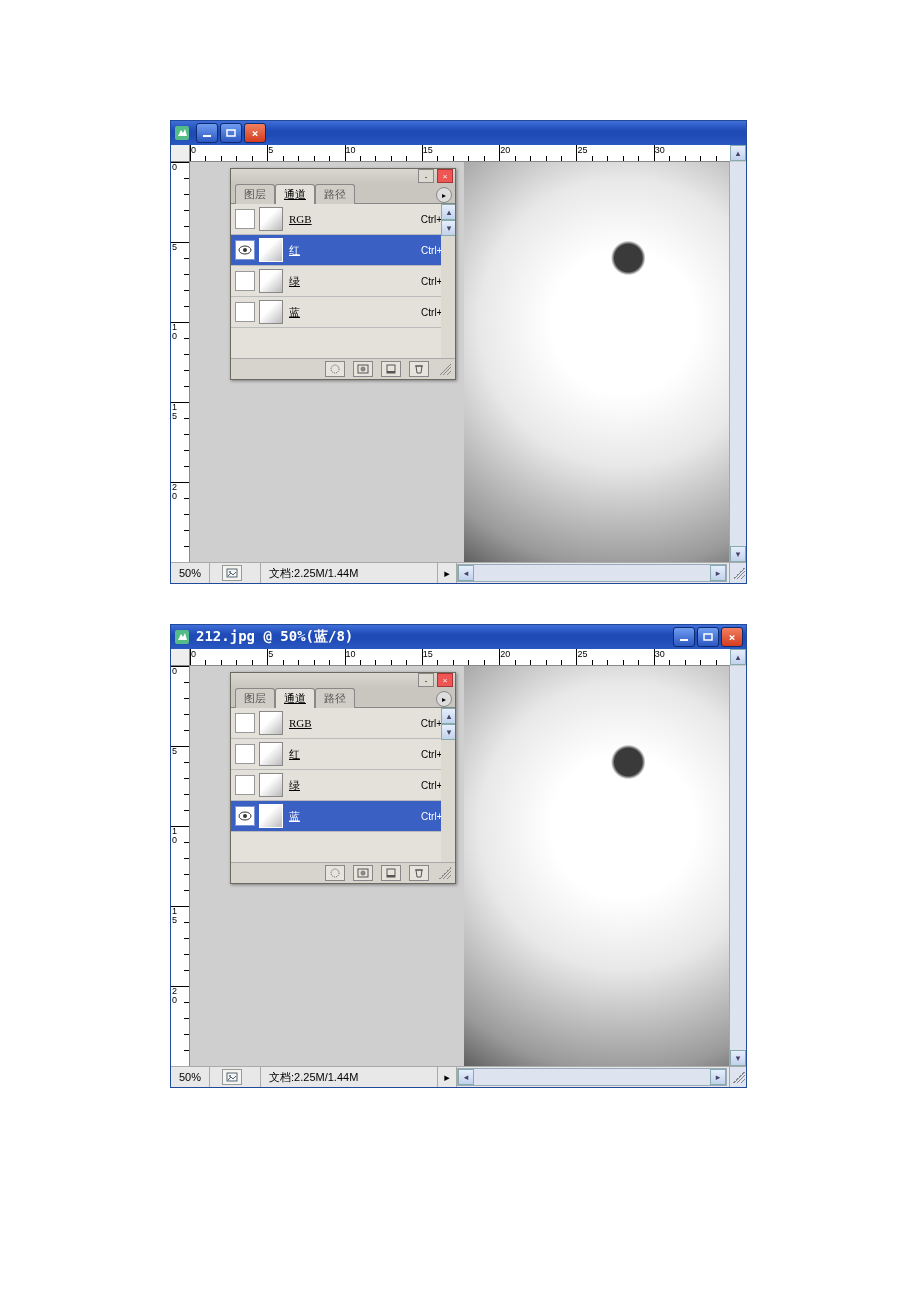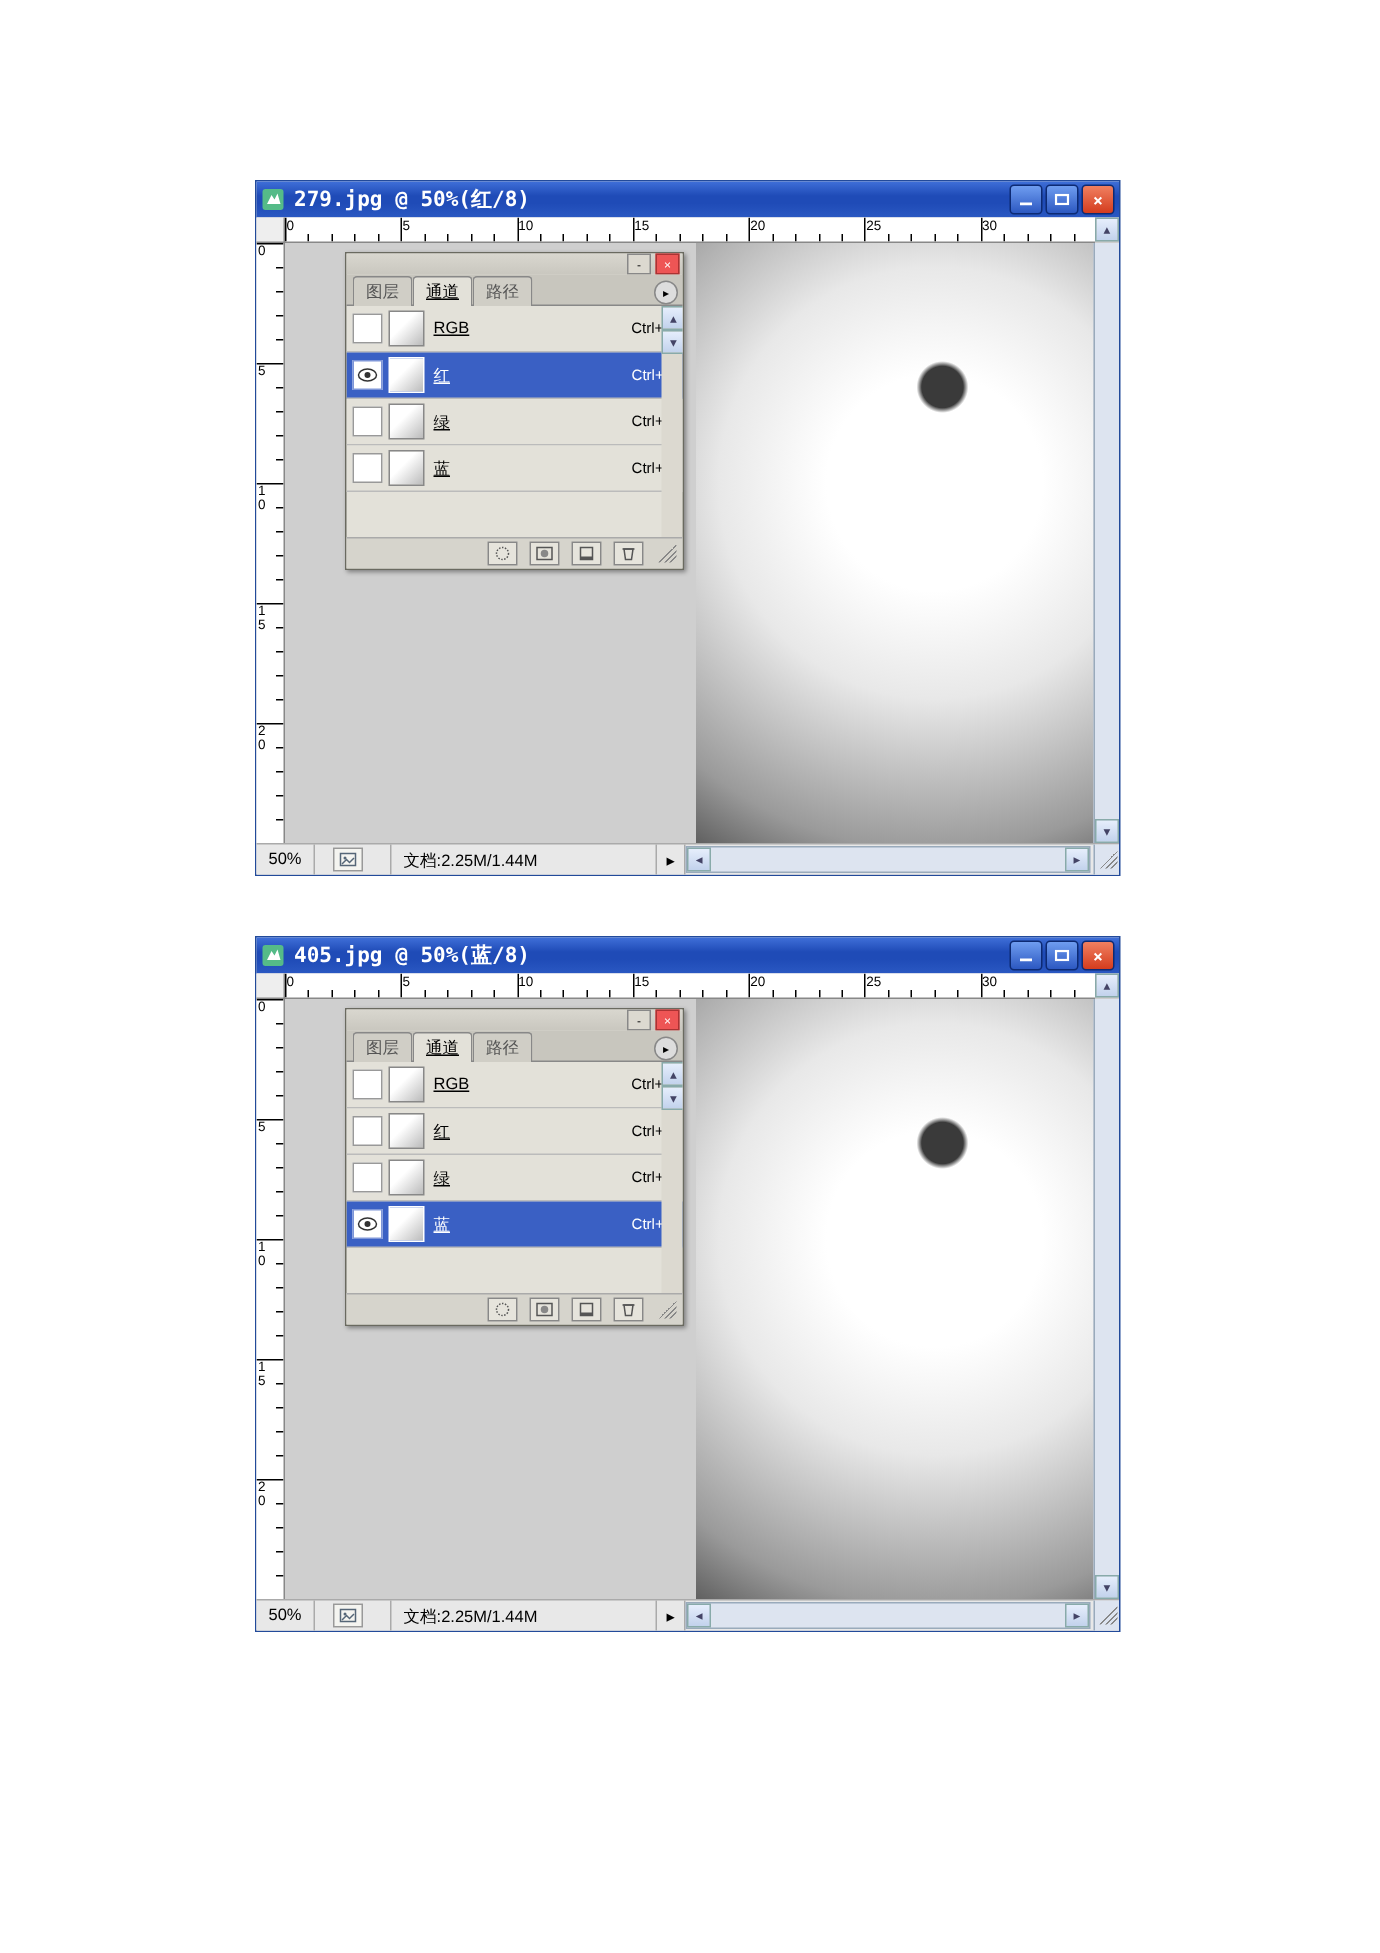--- a/index.html
+++ b/index.html
@@ -216,21 +216,21 @@
     display: flex; align-items: center; justify-content: center;
   }
   .channel-row.sel .eye { border-color: #7e96d8; }
   .thumb {
     width: 22px; height: 22px;
     border: 1px solid #888;
     background: linear-gradient(135deg,#fff 40%,#bbb);
     margin-right: 6px;
   }
   .channel-row.sel .thumb { border-color: #fff; }
-  .chname { flex: 0 0 auto; margin-right: auto; font-size: 11px; color: #000;}
+  .chname { flex: 0 0 auto; margin-right: auto; font-size: 11px; color: #000; font-family: Liberation Serif, serif;}
   .chname.underline { text-decoration: underline; }
   .shortcut { font-size: 10px; color: #000; margin-right: 3px; }
   .channel-row.sel .shortcut { color: #fff; }
   .list-scroll {
     position: absolute; right: 0; top: 0; bottom: 0;
     width: 14px;
     background: #dcd9d0;
     display: flex; flex-direction: column;
   }
 
@@ -307,21 +307,20 @@
 
 <div class="page" id="root">
     <div class="doc-window">
       <div class="titlebar">
         <span class="appicon">
           <svg width="16" height="16" viewBox="0 0 16 16">
             <rect x="1" y="1" width="14" height="14" fill="#5b8" rx="2"></rect>
             <path d="M4 11 L7 5 L9 8 L11 4 L13 11 Z" fill="#fff"></path>
           </svg>
         </span>
-        <span class="title-text">279.jpg @ 50%(红/8)</span>
         <div class="win-btns">
           <div class="win-btn min">
             <svg width="10" height="8">
               <rect x="1" y="6" width="8" height="2" fill="#fff"></rect>
             </svg>
           </div>
           <div class="win-btn max">
             <svg width="10" height="8">
               <rect x="1" y="1" width="8" height="6" fill="none" stroke="#fff" stroke-width="1.5"></rect>
             </svg>
@@ -528,21 +527,21 @@
       </div>
     </div>
     <div class="doc-window">
       <div class="titlebar">
         <span class="appicon">
           <svg width="16" height="16" viewBox="0 0 16 16">
             <rect x="1" y="1" width="14" height="14" fill="#5b8" rx="2"></rect>
             <path d="M4 11 L7 5 L9 8 L11 4 L13 11 Z" fill="#fff"></path>
           </svg>
         </span>
-        <span class="title-text">405.jpg @ 50%(蓝/8)</span>
+        <span class="title-text">212.jpg @ 50%(蓝/8)</span>
         <div class="win-btns">
           <div class="win-btn min">
             <svg width="10" height="8">
               <rect x="1" y="6" width="8" height="2" fill="#fff"></rect>
             </svg>
           </div>
           <div class="win-btn max">
             <svg width="10" height="8">
               <rect x="1" y="1" width="8" height="6" fill="none" stroke="#fff" stroke-width="1.5"></rect>
             </svg>

